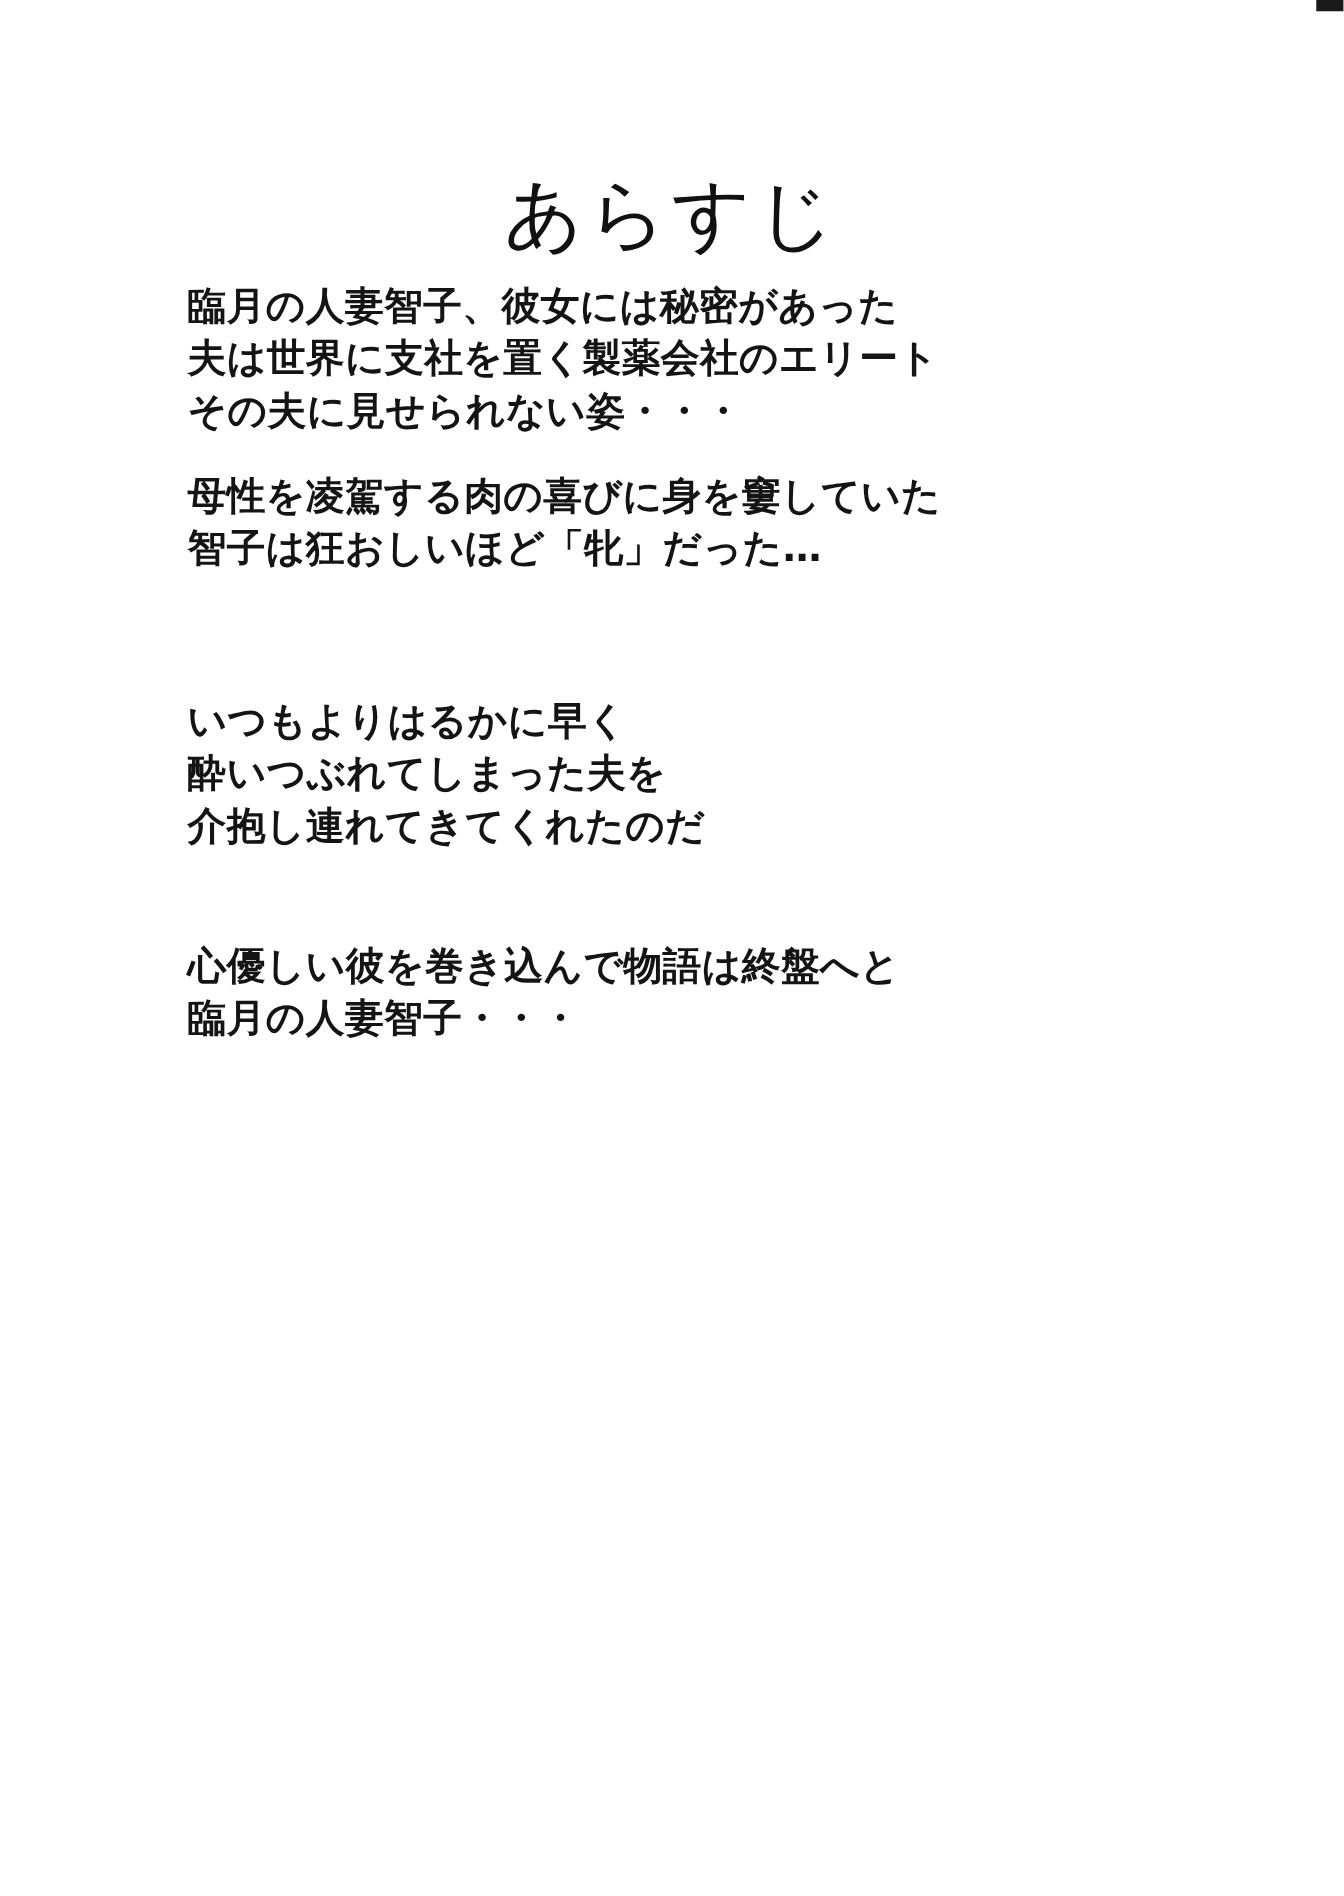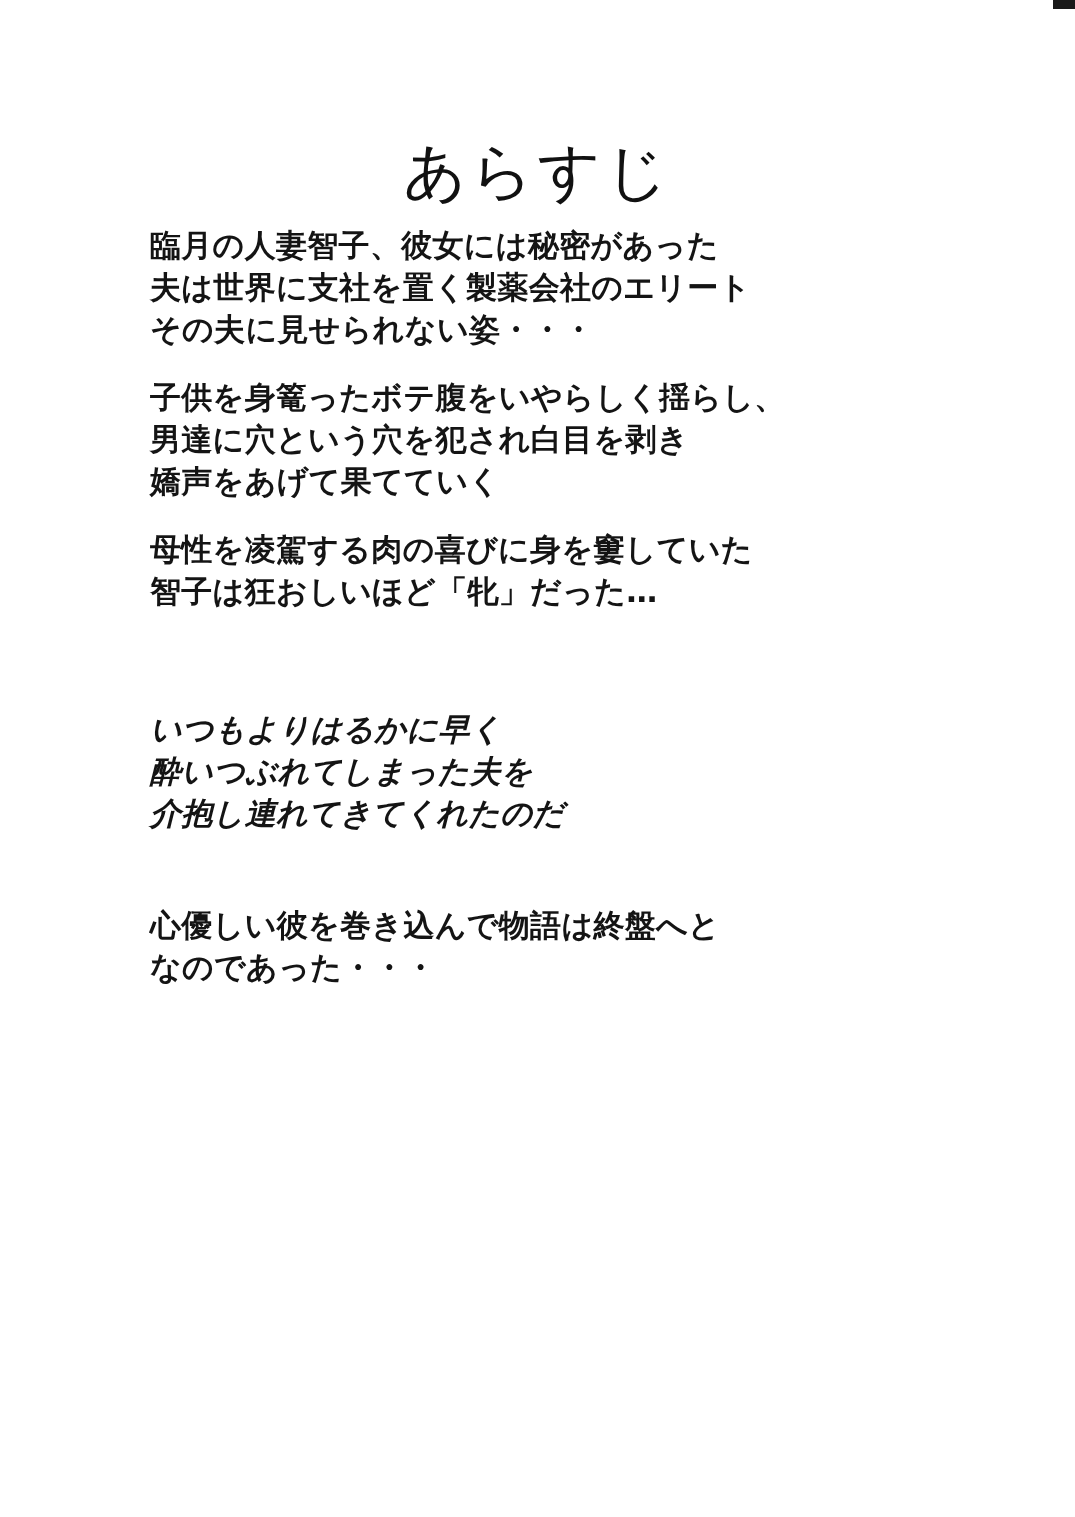--- a/index.html
+++ b/index.html
@@ -49,41 +49,37 @@
   }
   .para {
     margin: 0 0 26px 0;
     white-space: pre-wrap;
   }
   .para.gap-large {
     margin-bottom: 96px;
   }
   .para.gap-xlarge {
     margin-bottom: 70px;
-    font-style: italic;
   }
 </style>
 </head>
 <body>
 
 <div class="page">
 
   <div class="corner-mark"></div>
 
   <h1 class="title">あらすじ</h1>
 
   <div class="body-text">
     <p class="para">臨月の人妻智子、彼女には秘密があった
 夫は世界に支社を置く製薬会社のエリート
 その夫に見せられない姿・・・</p>
-    <p class="para">子供を身篭ったボテ腹をいやらしく揺らし、
-男達に穴という穴を犯され白目を剥き
-嬌声をあげて果てていく</p>
     <p class="para gap-large">母性を凌駕する肉の喜びに身を窶していた
 智子は狂おしいほど「牝」だった…</p>
     <p class="para gap-xlarge">いつもよりはるかに早く
 酔いつぶれてしまった夫を
 介抱し連れてきてくれたのだ</p>
     <p class="para">心優しい彼を巻き込んで物語は終盤へと
-なのであった・・・</p>
+臨月の人妻智子・・・</p>
   </div>
 
 </div>
 
 </body></html>

